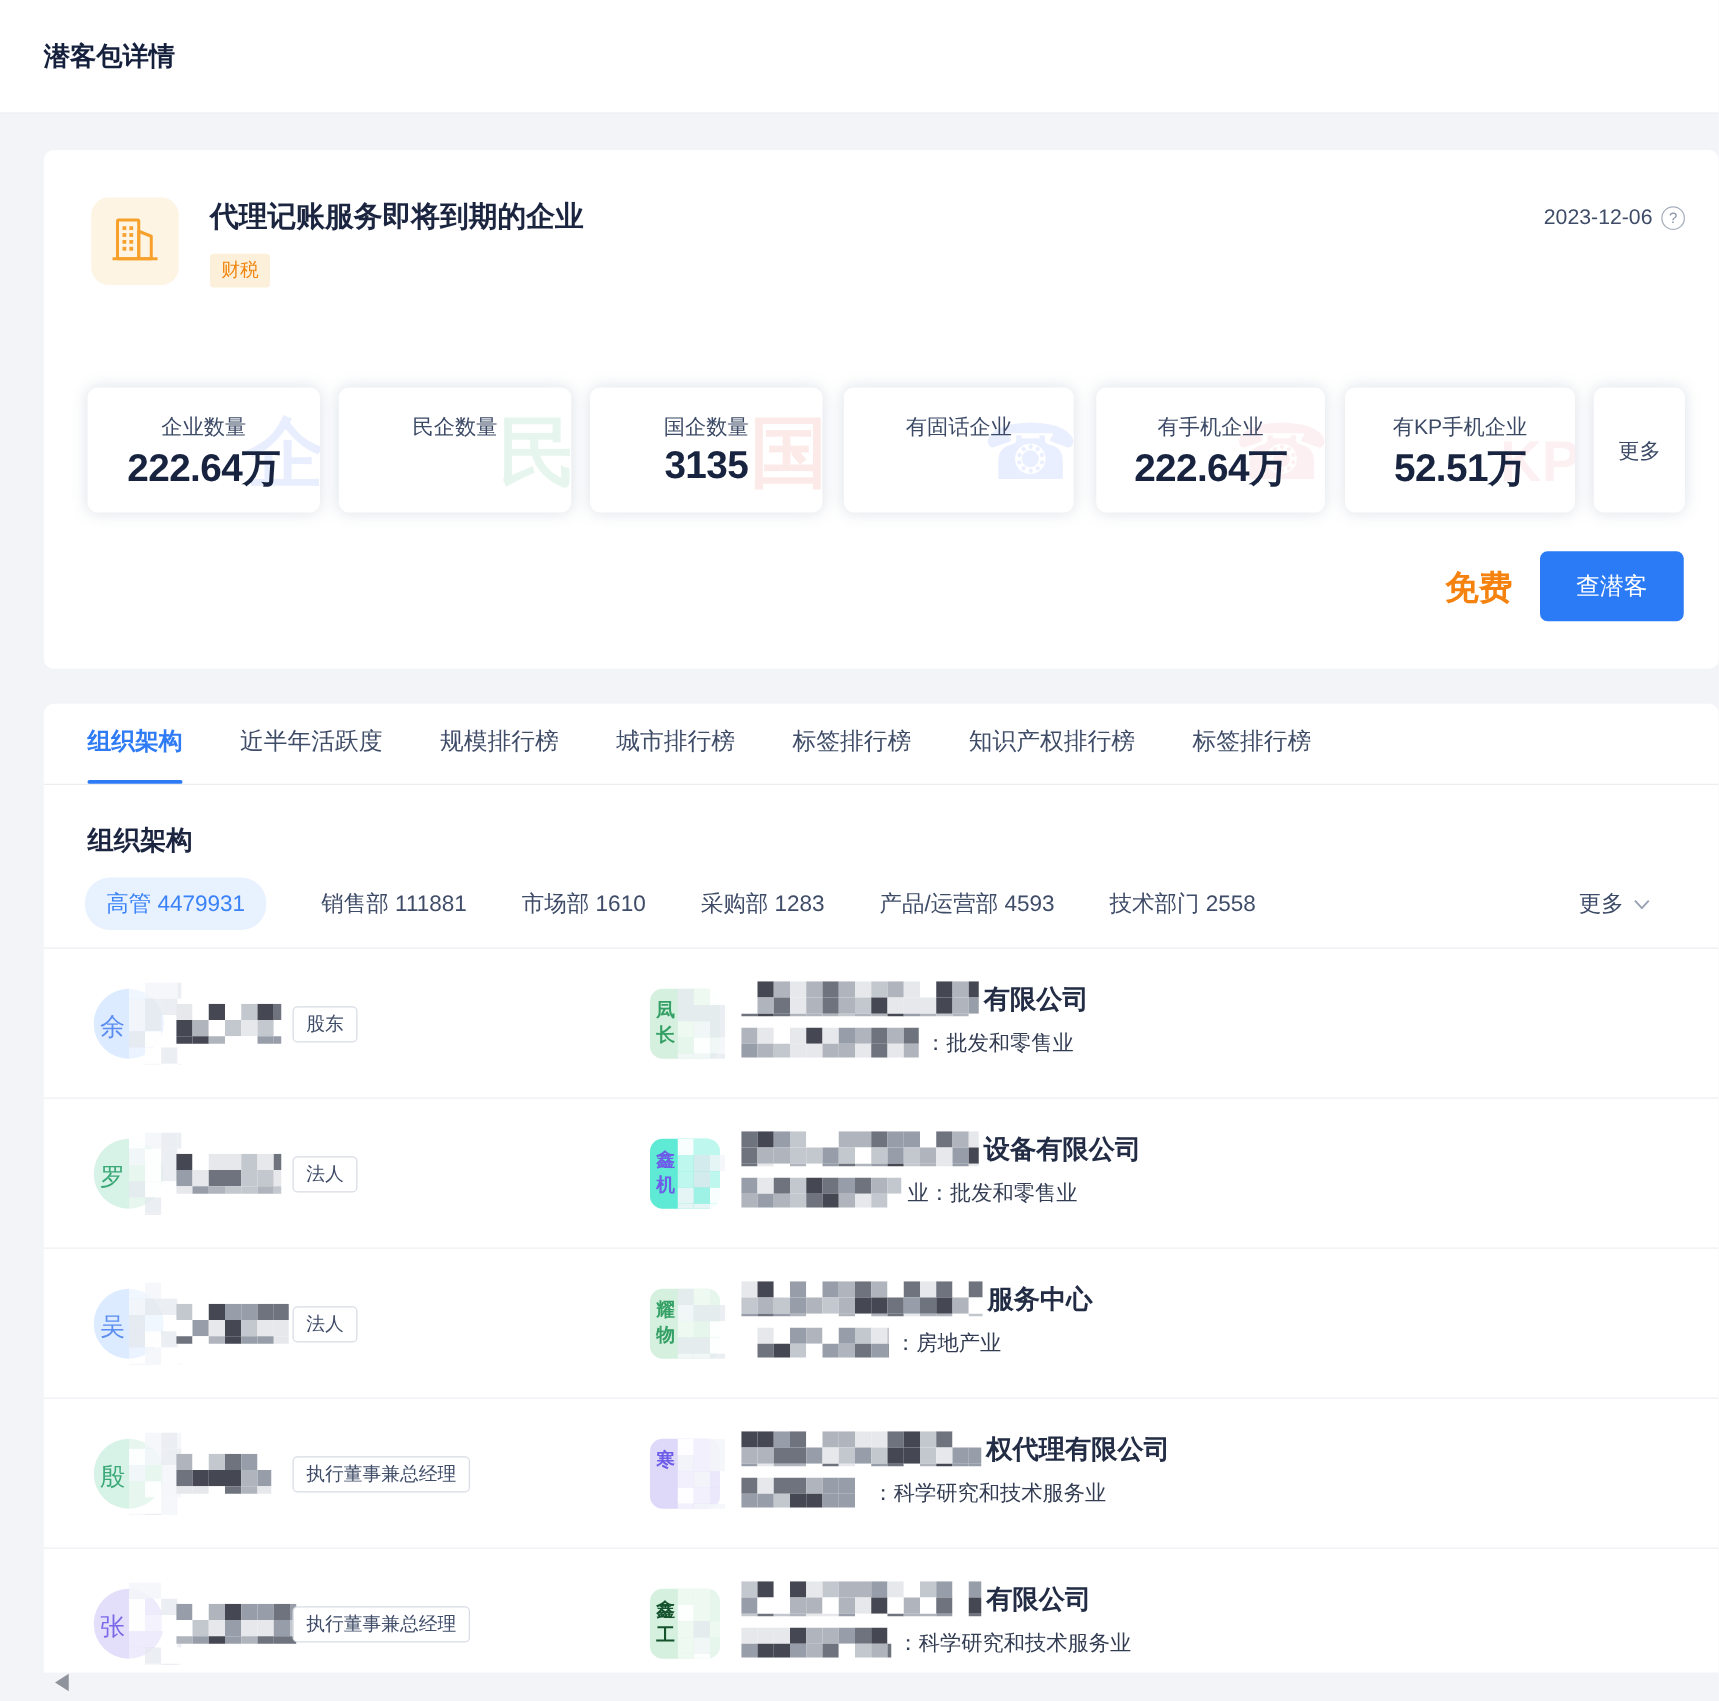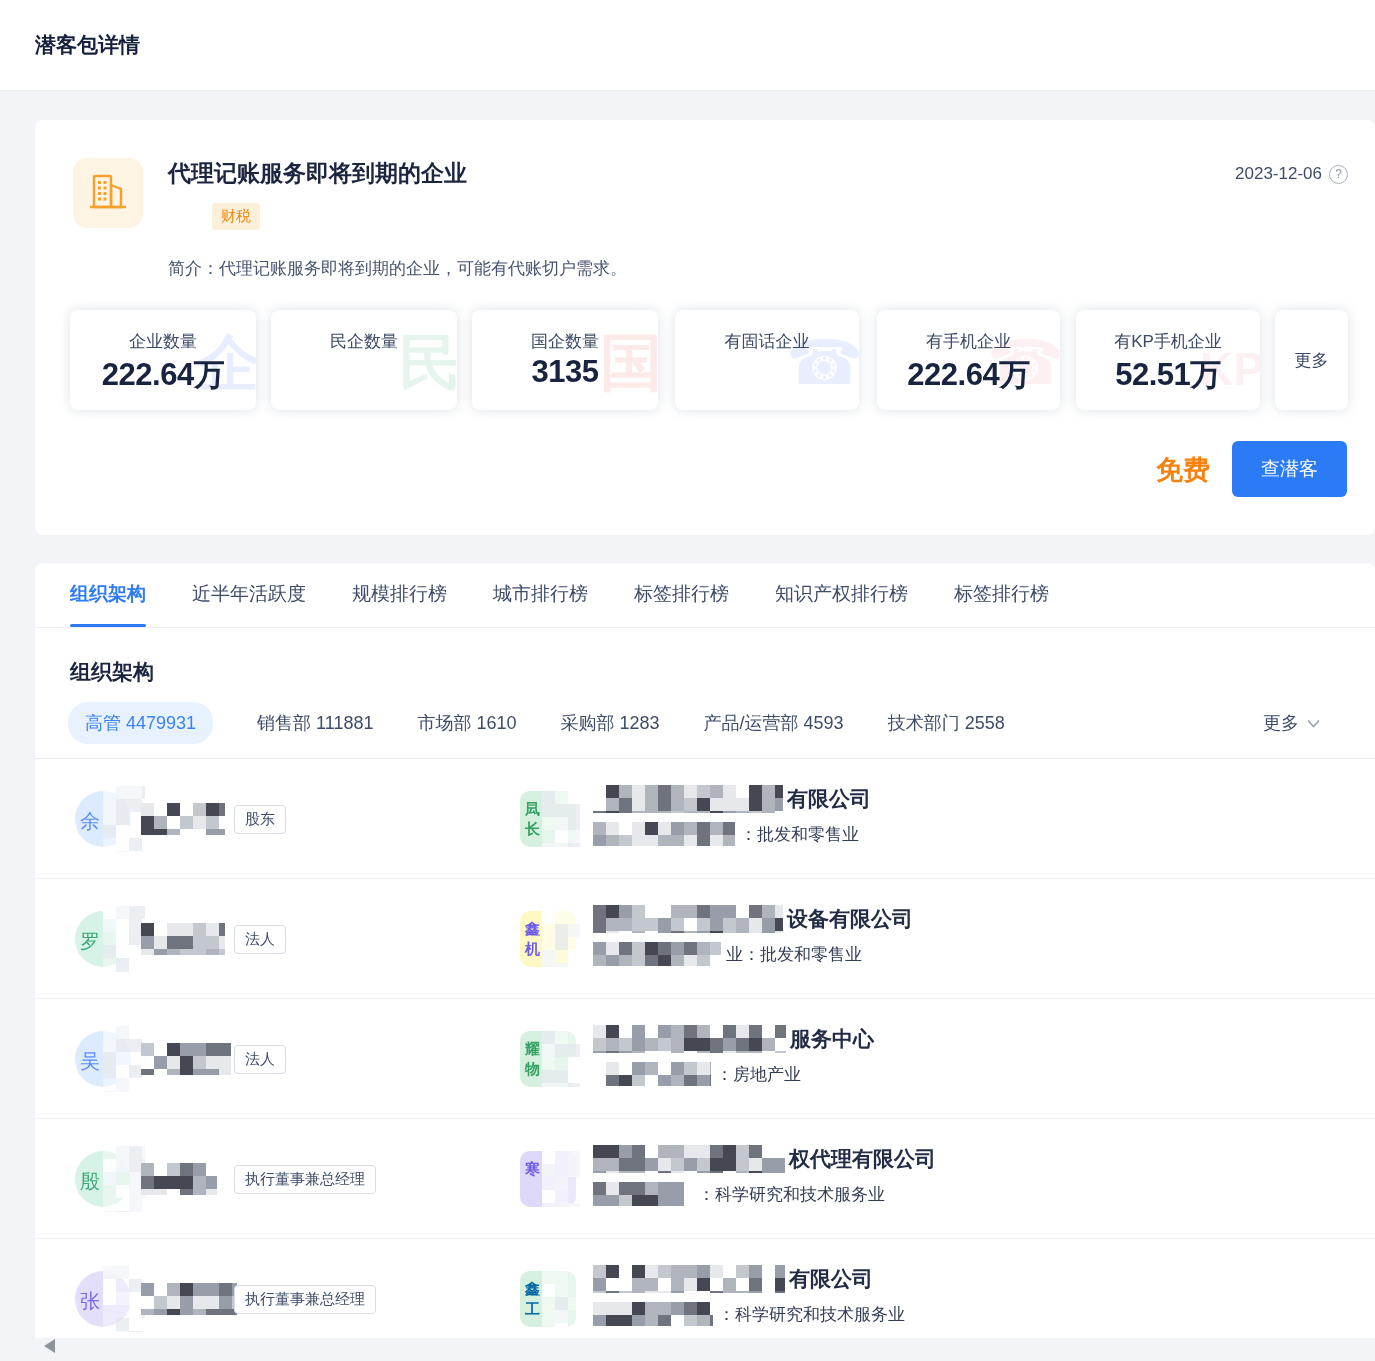--- a/index.html
+++ b/index.html
@@ -7,21 +7,21 @@
   body { font-family:"Liberation Sans","DejaVu Sans",sans-serif; background:#f3f4f7; color:#1c2743; position:relative; overflow:hidden; }
 
   
   .topbar { position:absolute; left:0; top:0; width:1375px; height:91px; background:#fff; border-bottom:1px solid #e9ebef; }
   .topbar .page-title { position:absolute; left:35px; top:31px; font-size:21px; font-weight:700; color:#15203c; }
 
   
   .card-top { position:absolute; left:35px; top:120px; width:1340px; height:415px; background:#fff; border-radius:8px; }
   .pkg-icon-box { position:absolute; left:38px; top:38px; width:70px; height:70px; background:#fdf4e3; border-radius:14px; display:flex; align-items:center; justify-content:center; }
   .pkg-title { position:absolute; left:133px; top:38px; font-size:23px; font-weight:700; color:#1b2540; }
-  .pkg-tag { position:absolute; left:133px; top:83px; font-size:15px; color:#f0860f; background:#fdf0da; padding:4px 9px; border-radius:3px;margin-left:44px; }
+  .pkg-tag { position:absolute; left:133px; top:83px; font-size:15px; color:#f0860f; background:#fdf0da; padding:4px 9px; border-radius:3px; }
   .pkg-head-right { position:absolute; right:27px; top:44px; display:flex; align-items:center; gap:7px; font-size:17px; color:#3f4c68; }
   .help-icon { width:19px; height:19px; border:1px solid #a8b0bf; border-radius:50%; color:#8b94a6; font-size:12px; display:flex; align-items:center; justify-content:center; }
   .pkg-intro { position:absolute; left:133px; top:137px; font-size:17px; color:#46536e; }
 
   .stat-box { position:absolute; top:190px; height:100px; background:#fff; border-radius:8px; box-shadow:0 0 12px rgba(165,175,192,.38); overflow:hidden; }
   .stat-label { position:absolute; top:20px; left:0; right:0; text-align:center; font-size:17px; color:#3c4a66; }
   .stat-value { position:absolute; top:44px; left:0; right:0; text-align:center; font-size:31px; font-weight:700; color:#17233f; letter-spacing:-.5px; }
   .stat-wm { position:absolute; right:-4px; top:22px; font-size:62px; font-weight:700; opacity:.12; line-height:1; }
   .stat-more { position:absolute; left:1240px; top:190px; width:73px; height:100px; background:#fff; border-radius:8px; box-shadow:0 0 12px rgba(165,175,192,.38); display:flex; align-items:center; justify-content:center; font-size:17px; color:#3c4a66; cursor:pointer; }
 
@@ -88,21 +88,20 @@
           <rect x="18.5" y="27.5" width="3" height="3"></rect>
       </g>
     </svg>
   </div>
   <div class="pkg-title">代理记账服务即将到期的企业</div>
   <span class="pkg-tag">财税</span>
   <div class="pkg-head-right">
     <span>2023-12-06</span>
     <span class="help-icon">?</span>
   </div>
-  <div class="pkg-intro">简介：代理记账服务即将到期的企业，可能有代账切户需求。</div>
 
   <div class="stat-box" style="left:35px;width:186px;">
     <div class="stat-wm" style="color: rgb(77, 126, 240);">企</div>
     <div class="stat-label">企业数量</div>
     <div class="stat-value">222.64万</div>
   </div>
   <div class="stat-box" style="left:236px;width:186px;">
     <div class="stat-wm" style="color: rgb(53, 181, 124);">民</div>
     <div class="stat-label">民企数量</div>
   </div>
@@ -362,21 +361,21 @@
           <i style="background: rgb(230, 232, 236);"></i>
           <i style="background: rgb(230, 232, 236);"></i>
           <i style="background: rgb(152, 158, 169);"></i>
           <i style="background: rgb(176, 180, 188);"></i>
           <i style="background: rgb(195, 199, 206);"></i>
           <i style="background: rgb(195, 199, 206);"></i>
           <i style="background: rgb(176, 180, 188);"></i>
           <i style="background: rgb(195, 199, 206);"></i>
         </div>
       <span class="role-tag">法人</span>
-      <div class="logo" style="background: #fef9c3;">
+      <div class="logo" style="background: #5eead4;">
         <div class="logo-ch" style="color: rgb(108, 92, 231);">鑫机</div>
         <div class="mosaic light logo-ov" style="grid-template-columns: repeat(3, 13px); grid-auto-rows: 13px;">
             <i style="background: rgba(255, 255, 255, 0.95);"></i>
             <i style="background: rgba(255, 255, 255, 0.6);"></i>
             <i style="background: rgba(255, 255, 255, 0.6);"></i>
             <i style="background: rgba(255, 255, 255, 0.6);"></i>
             <i style="background: rgba(231, 235, 240, 0.85);"></i>
             <i style="background: rgba(244, 246, 249, 0.9);"></i>
             <i style="background: rgba(255, 255, 255, 0.6);"></i>
             <i style="background: rgba(231, 235, 240, 0.85);"></i>
@@ -812,21 +811,21 @@
           <i style="background: rgb(152, 158, 169);"></i>
           <i style="background: rgb(69, 72, 83);"></i>
           <i style="background: rgb(152, 158, 169);"></i>
           <i style="background: rgb(176, 180, 188);"></i>
           <i style="background: rgb(110, 115, 126);"></i>
           <i style="background: rgb(110, 115, 126);"></i>
           <i style="background: rgb(110, 115, 126);"></i>
         </div>
       <span class="role-tag">执行董事兼总经理</span>
       <div class="logo" style="background: rgb(213, 240, 223);">
-        <div class="logo-ch" style="color: #0369a1;">鑫工</div>
+        <div class="logo-ch" style="color: #14532d;">鑫工</div>
         <div class="mosaic light logo-ov" style="grid-template-columns: repeat(3, 13px); grid-auto-rows: 13px;">
             <i style="background: rgba(255, 255, 255, 0.6);"></i>
             <i style="background: rgba(255, 255, 255, 0.6);"></i>
             <i style="background: rgba(255, 255, 255, 0.4);"></i>
             <i style="background: rgba(255, 255, 255, 0.95);"></i>
             <i style="background: rgba(255, 255, 255, 0.6);"></i>
             <i style="background: rgba(255, 255, 255, 0.4);"></i>
             <i style="background: rgba(255, 255, 255, 0.6);"></i>
             <i style="background: rgba(231, 235, 240, 0.85);"></i>
             <i style="background: rgba(255, 255, 255, 0.6);"></i>

